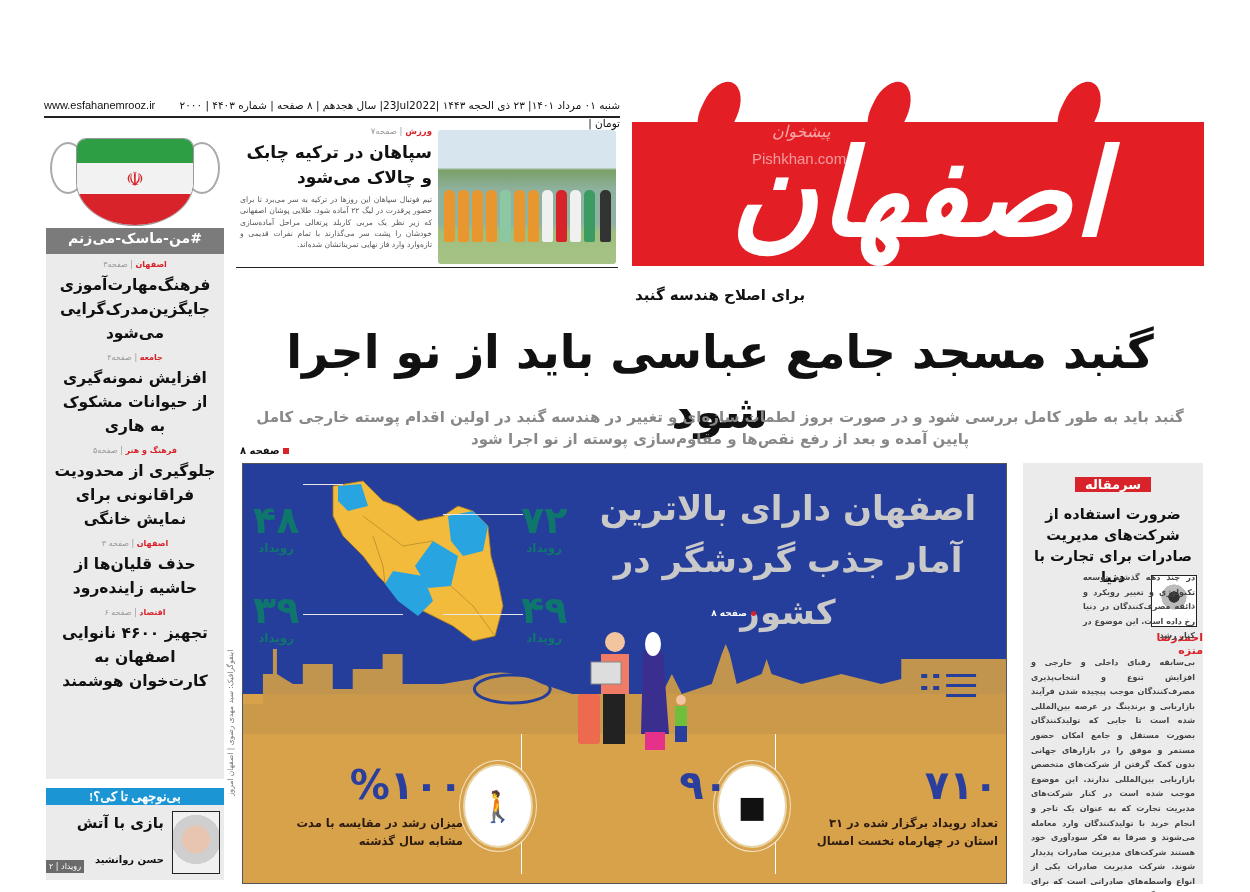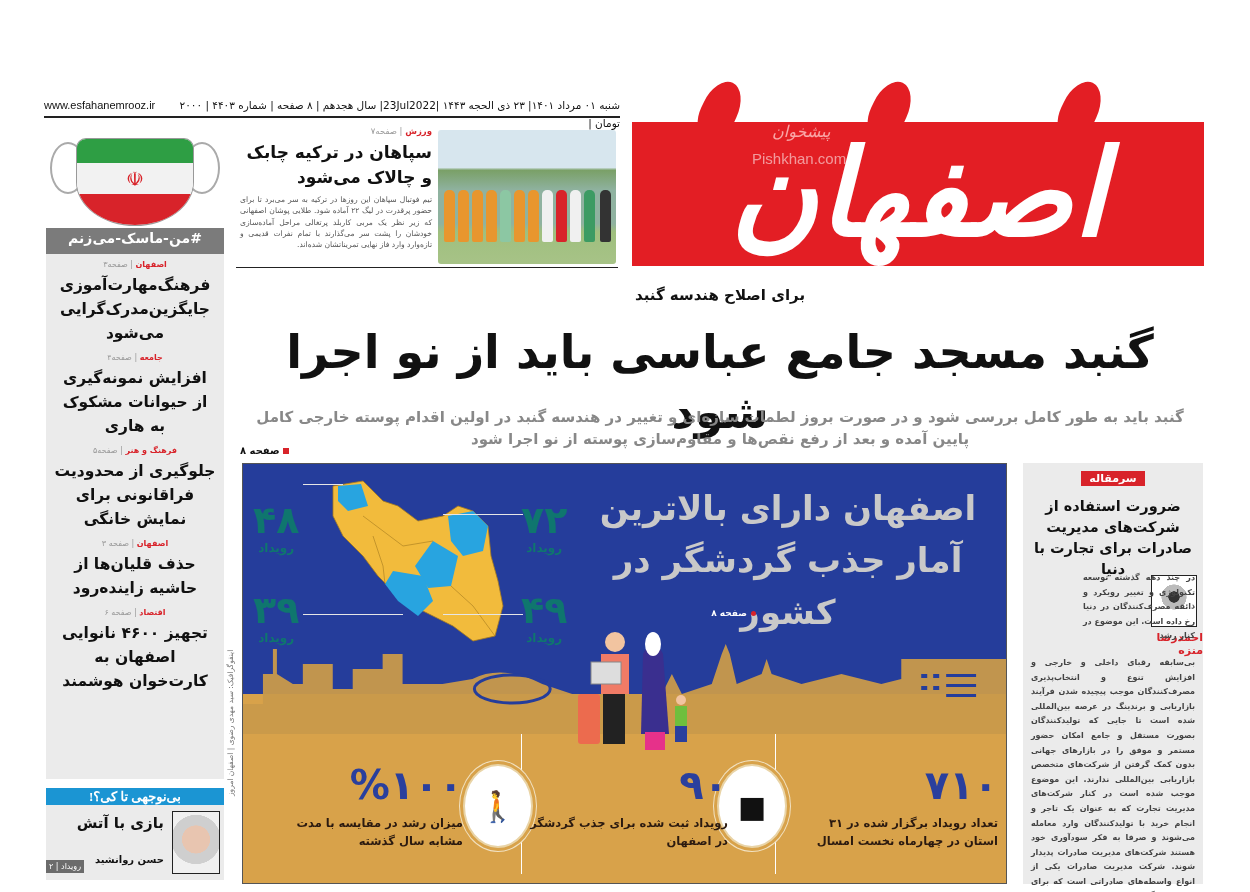--- a/index.html
+++ b/index.html
@@ -71,21 +71,21 @@
   .leader { position: absolute; height: 1px; background: #e6e6e6; }
   .bstat { position: absolute; top: 298px; width: 200px; }
   .bstat .num { color: #2a3f9d; font-size: 40px; font-weight: bold; line-height: 46px; }
   .bstat .desc { color: #2b1a10; font-size: 11.5px; font-weight: bold; line-height: 18px; margin-top: 6px; }
   .circle { position: absolute; top: 300px; width: 70px; height: 84px; border-radius: 50%; background: #fff; border: 2px solid #e9d4a7; box-shadow: 0 0 0 3px #d8a24a, 0 0 0 4px #f1e2c3; display: flex; align-items: center; justify-content: center; font-size: 30px; color: #111; }
   .vline { position: absolute; width: 1px; background: #fff; }
   .credit { left: 226px; top: 650px; width: 12px; height: 230px; writing-mode: vertical-rl; transform: rotate(180deg); font-size: 7.5px; color: #777; }
 
   
   .editorial { left: 1023px; top: 463px; width: 180px; height: 421px; background: #ebebeb; }
-  .ed-badge { margin: 6px auto; width: 64px; height: 15px; background: #d8232a; color: #fff; font-size: 11px; font-weight: bold; text-align: center; line-height: 15px; }
+  .ed-badge { margin: 12px auto; width: 76px; height: 15px; background: #d8232a; color: #fff; font-size: 13px; font-weight: bold; text-align: center; line-height: 15px; }
   .ed-title { text-align: center; font-weight: bold; font-size: 14.5px; line-height: 21px; margin-top: 10px; }
   .ed-photo { position: absolute; left: 128px; top: 112px; width: 46px; height: 52px; border: 1px solid #222; background: radial-gradient(circle at 50% 42%, #333 0 15%, #bbb 16% 34%, #fff 35%); }
   .ed-author { position: absolute; left: 122px; top: 168px; font-size: 11px; color: #d8232a; font-weight: bold; }
   .ed-body { position: absolute; right: 8px; top: 108px; width: 164px; font-size: 8px; line-height: 14.6px; color: #444; text-align: justify; font-weight: bold; }
   .ed-first { width: 112px; }
   .ed-cont { color: #d8232a; }
 </style>
 </head>
 <body>
 
@@ -248,21 +248,20 @@
 
   <div class="circle" style="left:220px;">🚶</div>
   <div class="circle" style="left:474px;">■</div>
 
   <div class="bstat" style="left:555px;">
     <div class="num">۷۱۰</div>
     <div class="desc">تعداد رویداد برگزار شده در ۳۱ استان در چهارماه نخست امسال</div>
   </div>
   <div class="bstat" style="left:285px;">
     <div class="num">۹۰</div>
-    <div class="desc">رویداد ثبت شده برای جذب گردشگر در اصفهان</div>
   </div>
   <div class="bstat" style="left:20px;">
     <div class="num">%۱۰۰</div>
     <div class="desc">میزان رشد در مقایسه با مدت مشابه سال گذشته</div>
   </div>
 </div>
 <div class="abs credit">اینفوگرافیک: سید مهدی رضوی | اصفهان امروز</div>
 
 <div class="abs editorial">
   <div style="height:2px;"></div>

